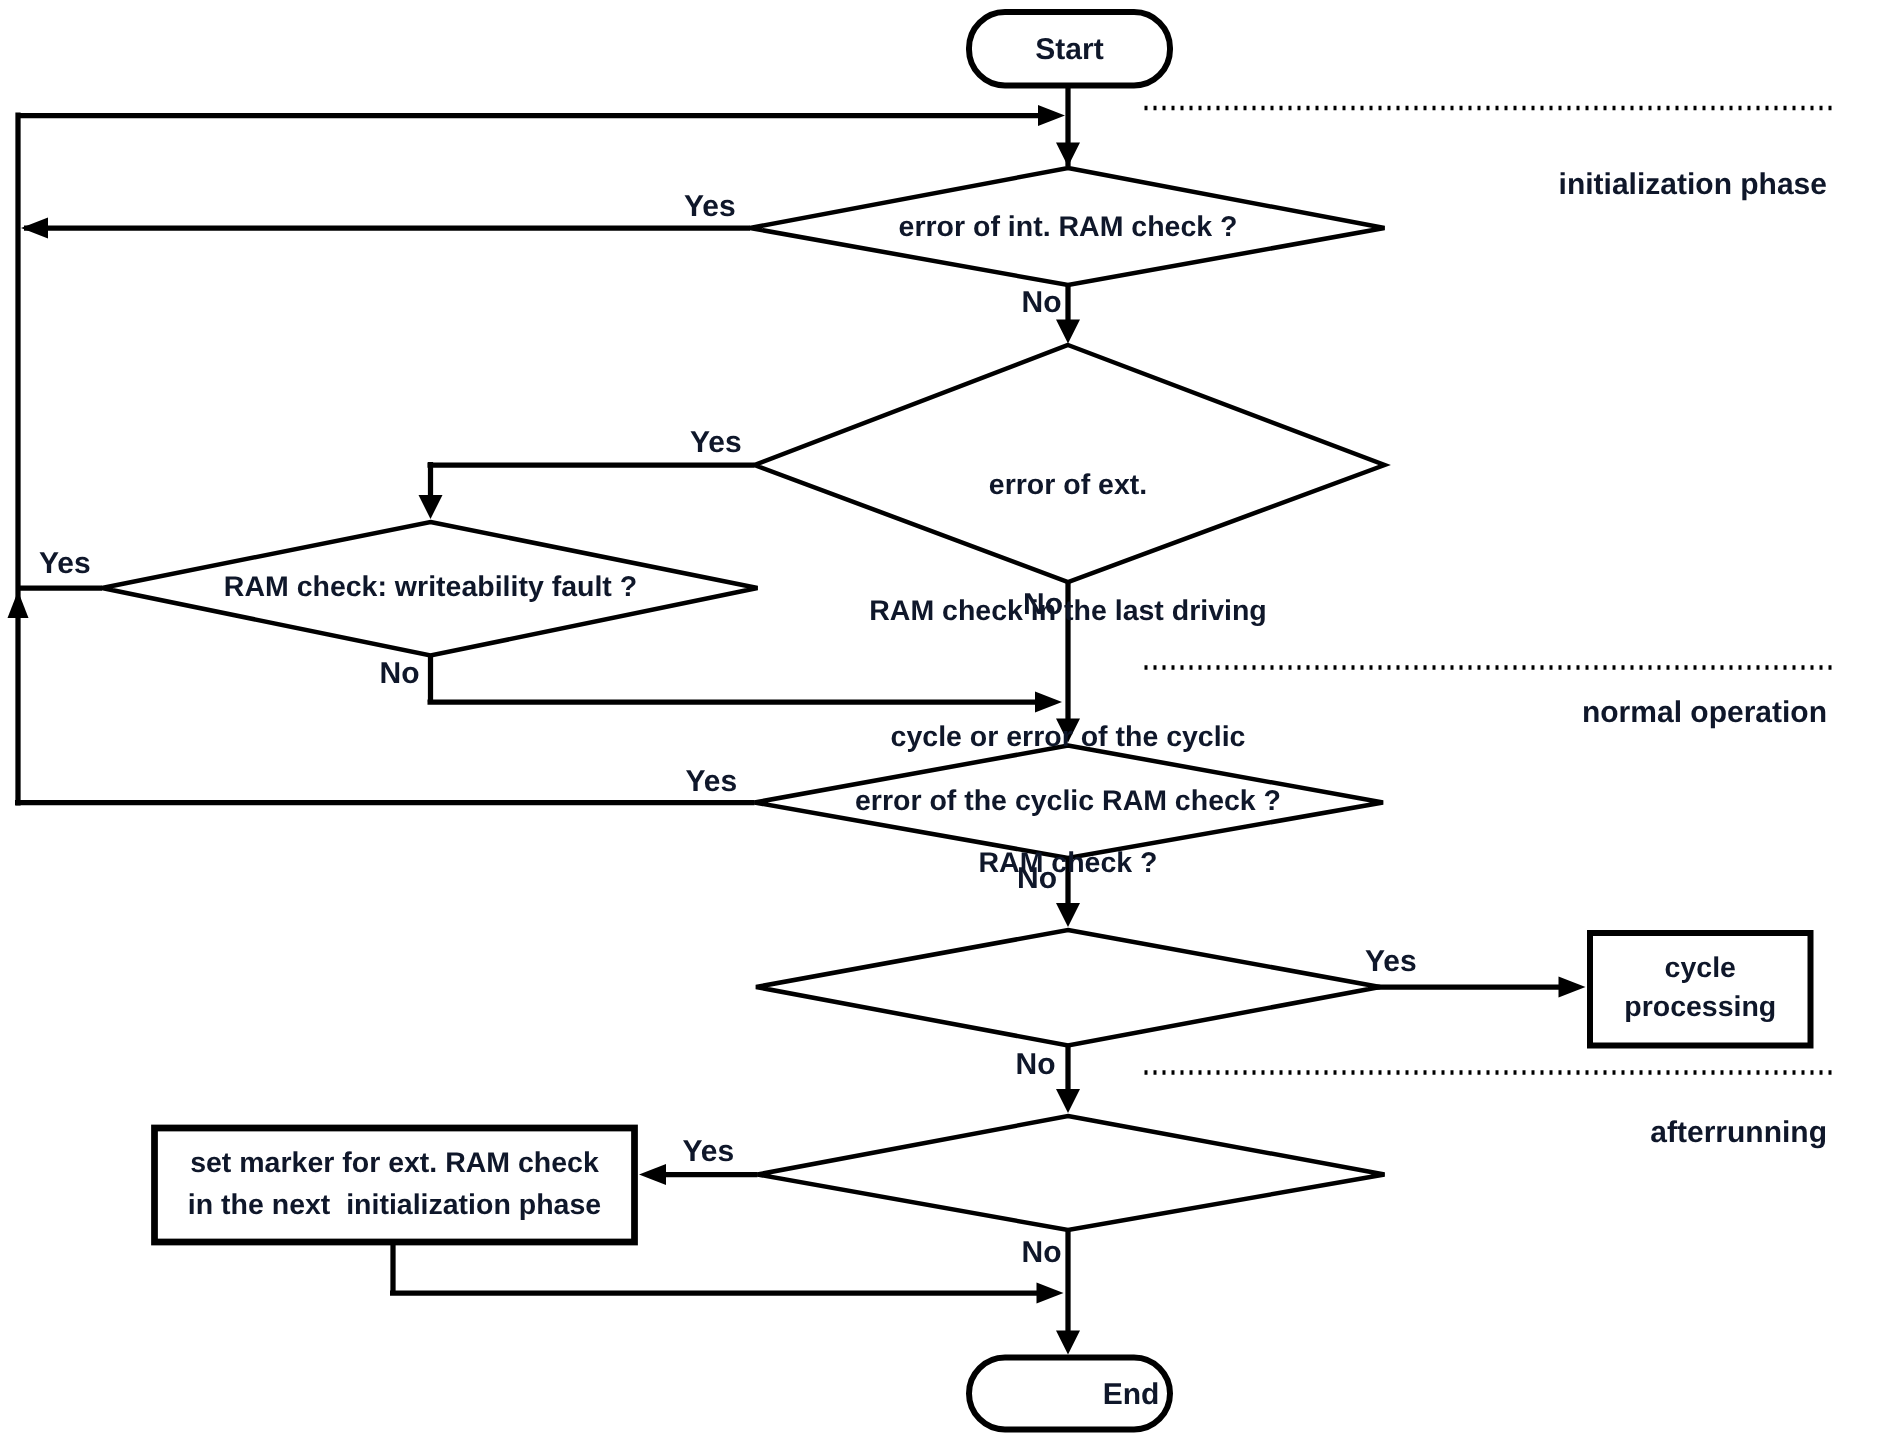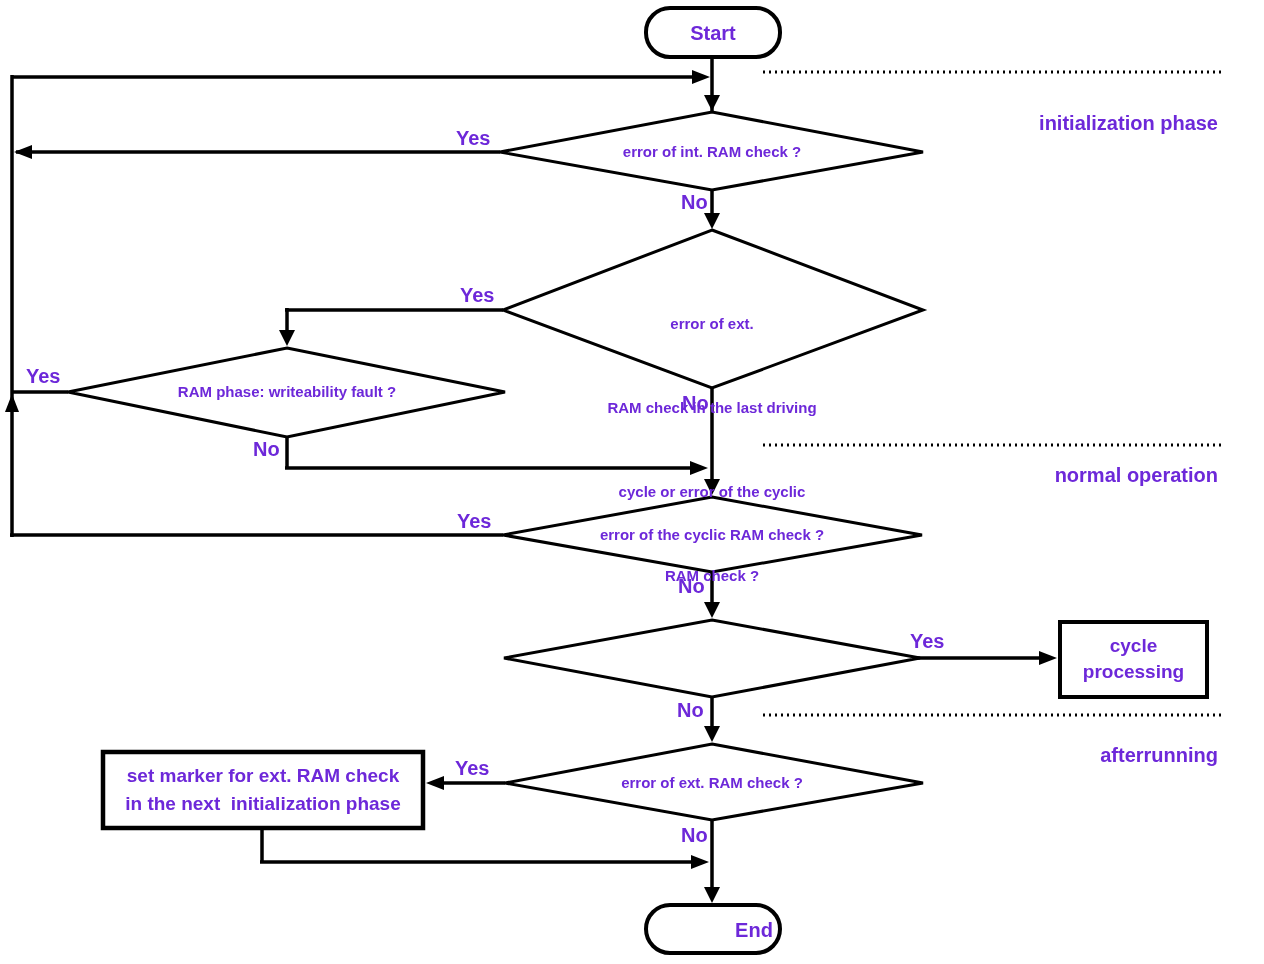--- a/index.html
+++ b/index.html
@@ -3,27 +3,27 @@
 <meta charset="utf-8">
 <style>
   html, body { margin: 0; padding: 0; background: #ffffff; }
   #stage {
     position: relative;
     width: 1264px;
     height: 964px;
     background: #ffffff;
     font-family: "Liberation Sans", sans-serif;
     font-weight: bold;
-    color: #6d28d9;
+    color: #0f172a;
     overflow: hidden;
   }
   #flow-svg { position: absolute; left: 0; top: 0; }
   .abs { position: absolute; }
   .ctr { text-align: center; }
-  .dtext { font-size: 15px; line-height: 26px; white-space: pre; }
+  .dtext { font-size: 19px; line-height: 26px; white-space: pre; }
   .dline { white-space: pre; }
   .lbl { font-size: 20px; line-height: 22px; white-space: pre; }
   .terminal-text { font-size: 20px; line-height: 26px; }
   .phase { font-size: 20px; line-height: 26px; text-align: right; white-space: pre; }
   .boxtext { font-size: 19px; }
 </style>
 </head>
 <body>
 
 <div id="stage">
@@ -94,26 +94,25 @@
 
   <div class="abs ctr dtext" style="left:502px;top:139px;width:420px;">error of int. RAM check ?</div>
 
   <div class="abs ctr dtext" style="left:502px;top:254px;width:420px;line-height:28px;">
     <div class="dline">error of ext.</div>
     <div class="dline">RAM check in the last driving</div>
     <div class="dline">cycle or error of the cyclic</div>
     <div class="dline">RAM check ?</div>
   </div>
 
-  <div class="abs ctr dtext" style="left:77px;top:379px;width:420px;">RAM phase: writeability fault ?</div>
+  <div class="abs ctr dtext" style="left:77px;top:379px;width:420px;">RAM check: writeability fault ?</div>
 
   <div class="abs ctr dtext" style="left:502px;top:522px;width:420px;">error of the cyclic RAM check ?</div>
 
 
-  <div class="abs ctr dtext" style="left:502px;top:770px;width:420px;">error of ext. RAM check ?</div>
 
   <div class="abs ctr boxtext" style="left:1060px;top:633px;width:147px;line-height:26px;">
     <div class="dline">cycle</div>
     <div class="dline">processing</div>
   </div>
 
   <div class="abs ctr boxtext" style="left:103px;top:762px;width:320px;line-height:28px;text-align:center;">
     <div class="dline">set marker for ext. RAM check</div>
     <div class="dline">in the next  initialization phase</div>
   </div>

